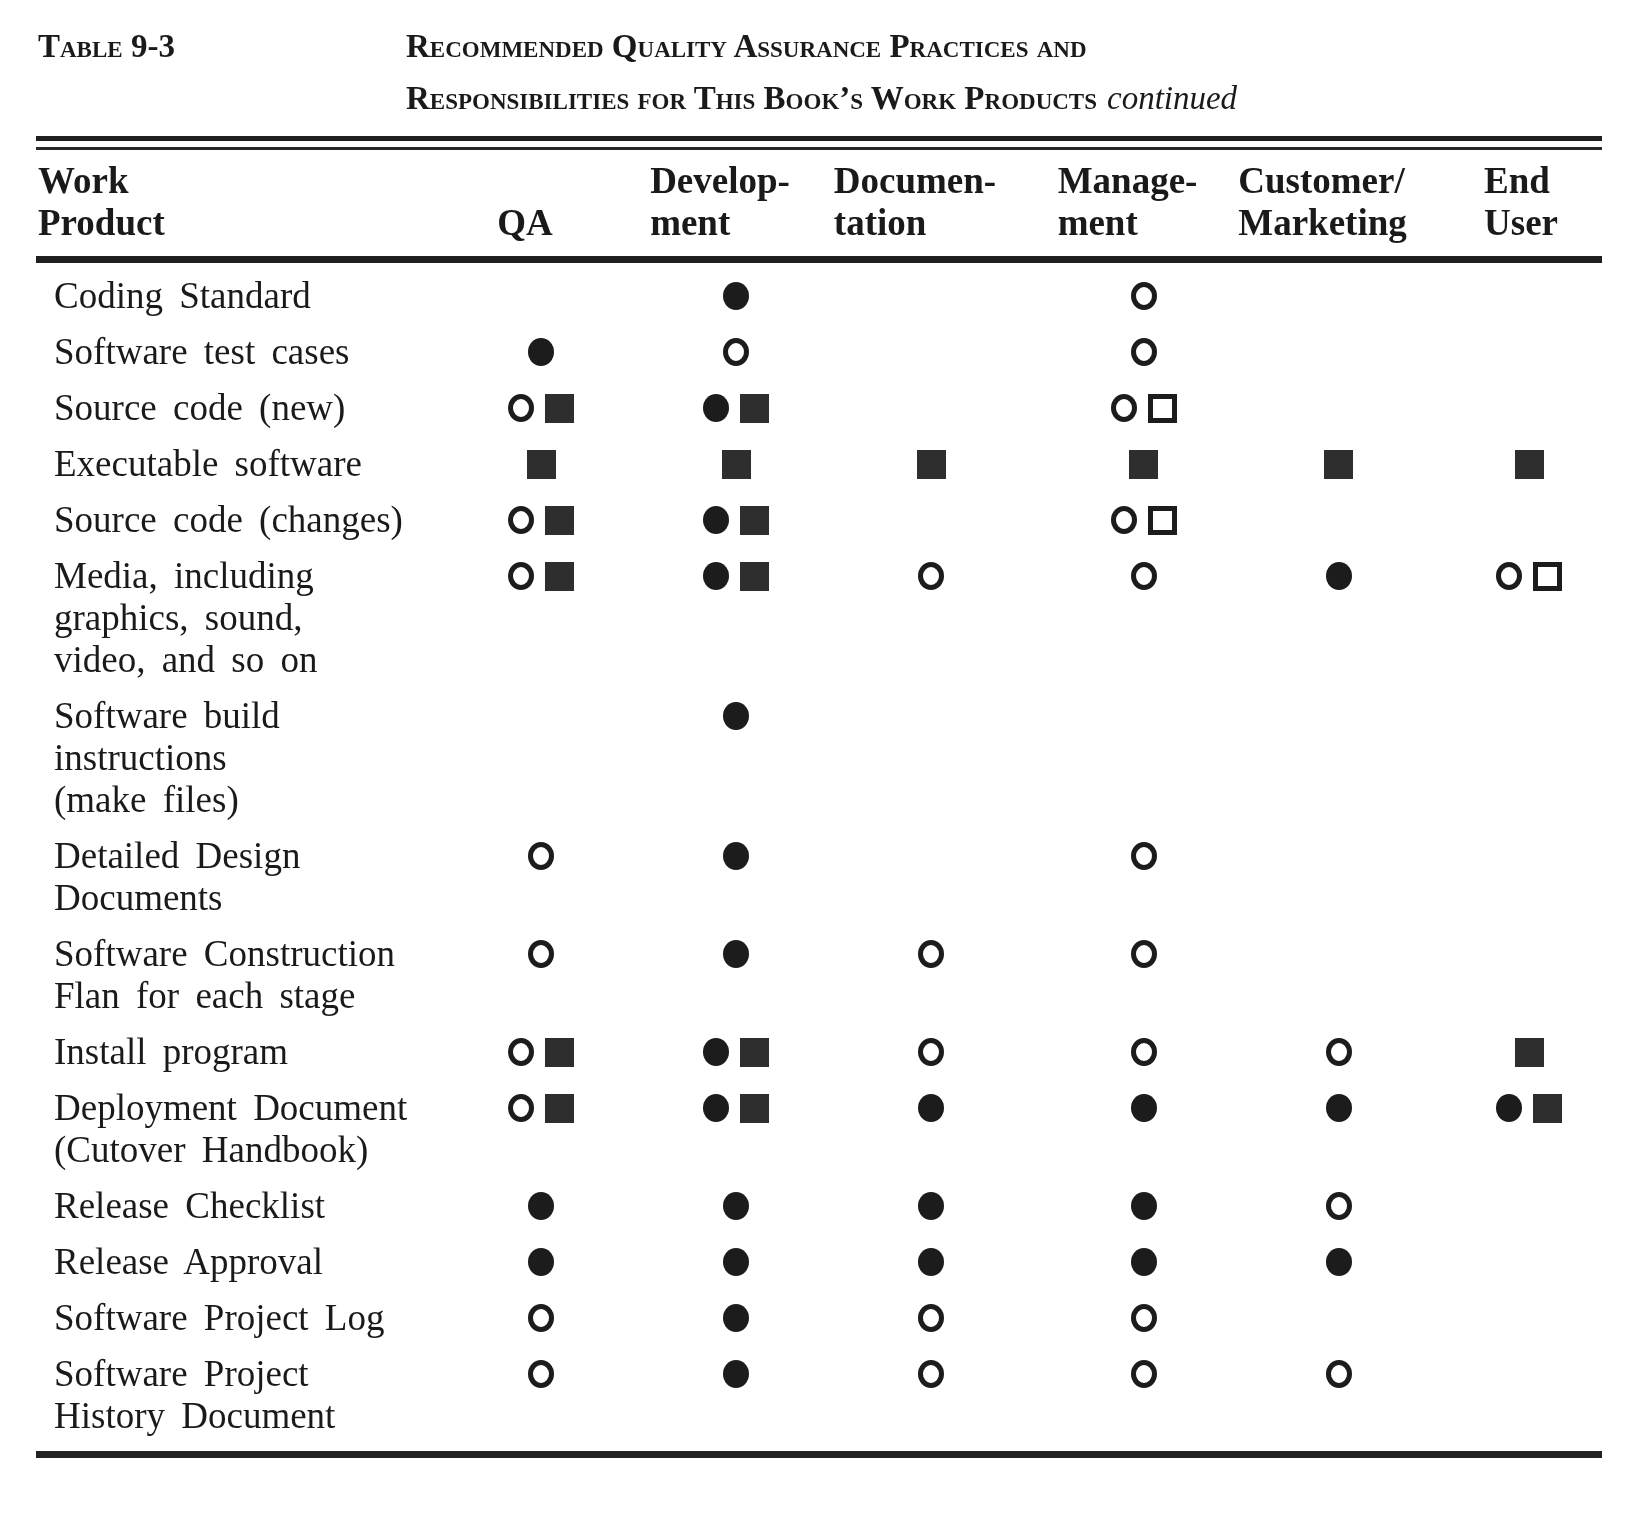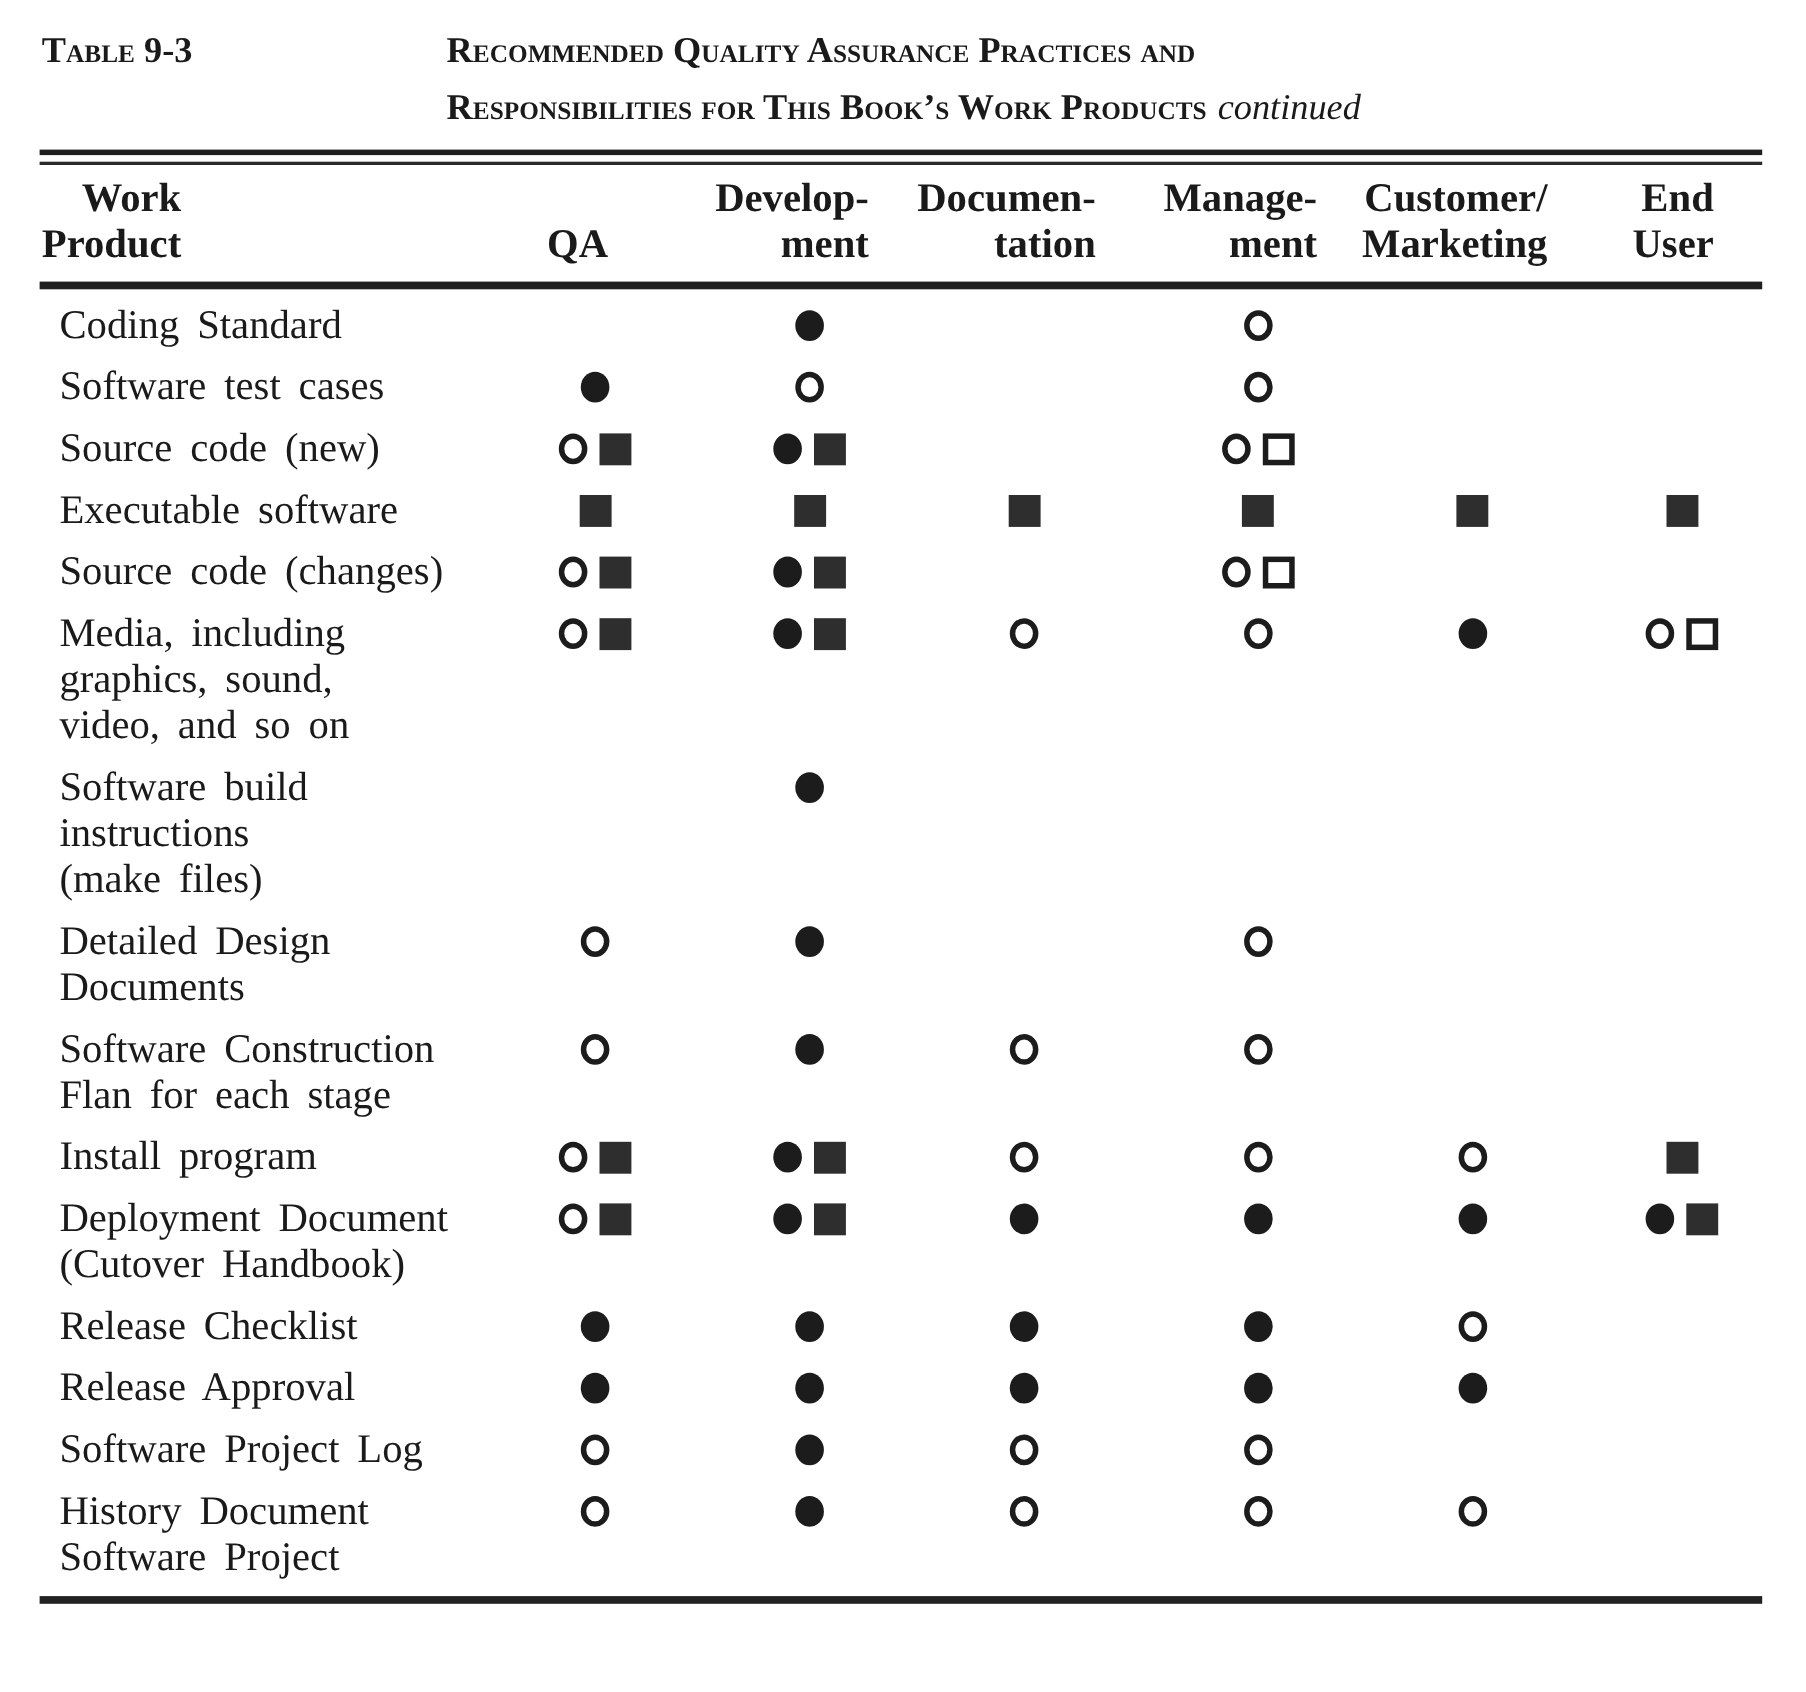--- a/index.html
+++ b/index.html
@@ -22,21 +22,21 @@
   .rule-double{margin:12px 40px 0 36px;height:6px;border-top:5px solid #1f1f1f;border-bottom:3px solid #2a2a2a;}
   .rule-heavy{margin:0 40px 0 36px;border-top:7px solid #1f1f1f;height:0;}
   .rule-bottom{margin:6px 40px 0 36px;border-top:7px solid #222;height:0;}
 
   
   .grid-cols{display:grid;grid-template-columns:430px 190px 200px 190px 235px 155px 1fr;}
 
   
   .hrow{align-items:end;padding:10px 0 12px 0;font-weight:700;font-size:37px;line-height:42px;}
   .hcell{display:flex;justify-content:center;}
-  .hcell .inner{text-align:right;white-space:nowrap;}
+  .hcell .inner{text-align:left;white-space:nowrap;}
   .hcell.first{justify-content:flex-start;padding-left:38px;}
 
   
   .tbody{padding-top:12px;font-size:37px;line-height:42px;}
   .row{margin-bottom:14px;margin-left:16px;}
   .label{padding-left:38px;word-spacing:7px;}
   .cell{display:flex;justify-content:center;align-items:center;gap:11px;height:42px;}
 
   
   .sym{display:inline-block;box-sizing:border-box;flex:0 0 auto;}
@@ -393,22 +393,22 @@
           <span class="sym oc"></span>
         </div>
         <div class="cell">
           <span class="sym oc"></span>
         </div>
         <div class="cell"></div>
         <div class="cell"></div>
       </div>
       <div class="grid-cols row">
         <div class="label">
+          <div>Software Project</div>
           <div>History Document</div>
-          <div>Software Project</div>
         </div>
         <div class="cell">
           <span class="sym oc"></span>
         </div>
         <div class="cell">
           <span class="sym fc"></span>
         </div>
         <div class="cell">
           <span class="sym oc"></span>
         </div>

